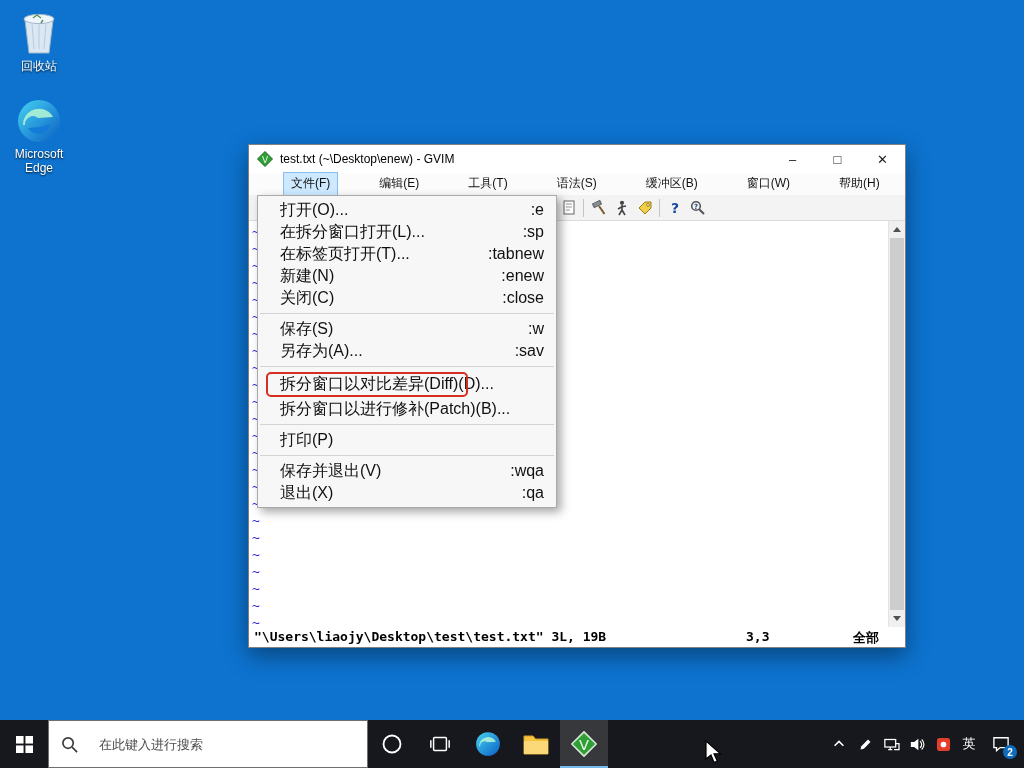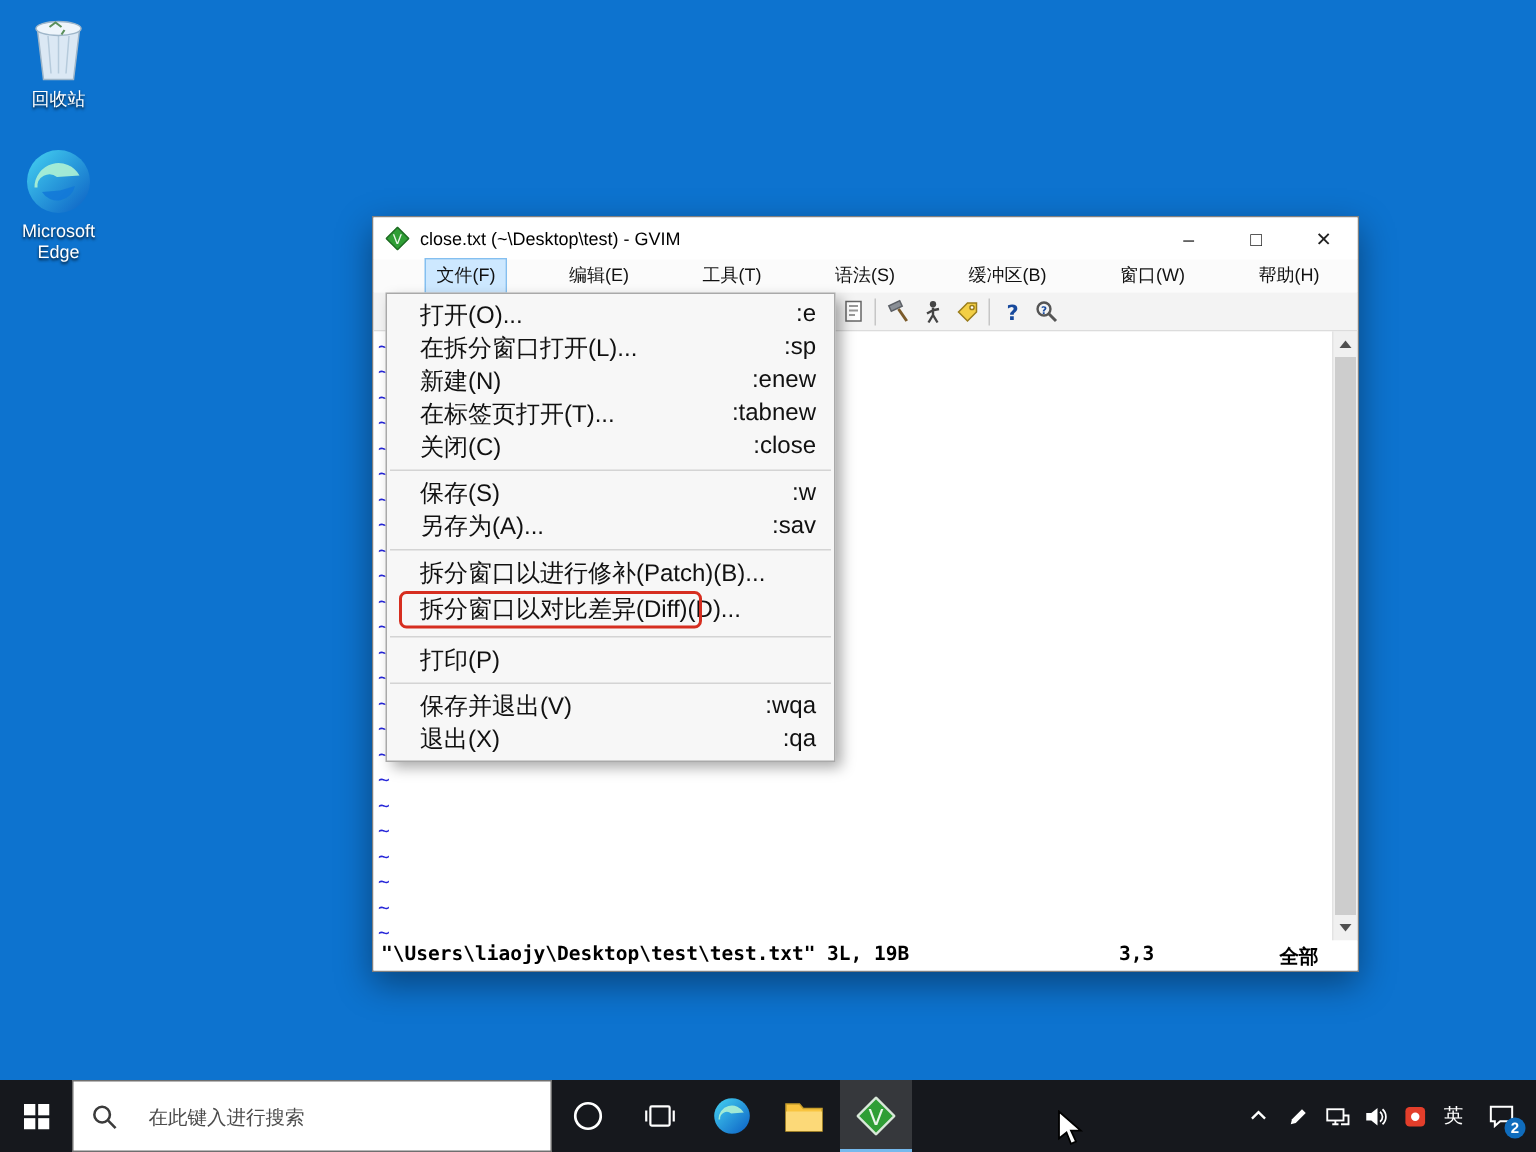--- a/index.html
+++ b/index.html
@@ -124,21 +124,21 @@
 
 <div class="gvim">
 
   <div class="titlebar">
     <span class="tb-app-icon">
       <svg width="16" height="16" viewBox="0 0 16 16">
         <polygon points="8,0.5 15.5,8 8,15.5 0.5,8" fill="#2f9e35" stroke="#1d6b22"></polygon>
         <text x="8" y="11.5" font-size="9" text-anchor="middle" fill="#e9f5e9" font-family="DejaVu Sans, sans-serif">V</text>
       </svg>
     </span>
-    <span class="tb-title">close.txt (~\Desktop\test) - GVIM</span>
+    <span class="tb-title">test.txt (~\Desktop\enew) - GVIM</span>
     <div class="win-controls">
       <div class="win-btn">–</div>
       <div class="win-btn">□</div>
       <div class="win-btn">✕</div>
     </div>
   </div>
 
   <div class="menubar">
     <span class="menu-item active">文件(F)</span>
     <span class="menu-item">编辑(E)</span>
@@ -316,50 +316,50 @@
   <div class="dropdown">
     <div class="mi">
         <span class="mi-l">打开(O)...</span>
         <span class="mi-c">:e</span>
       </div>
     <div class="mi">
         <span class="mi-l">在拆分窗口打开(L)...</span>
         <span class="mi-c">:sp</span>
       </div>
     <div class="mi">
+        <span class="mi-l">在标签页打开(T)...</span>
+        <span class="mi-c">:tabnew</span>
+      </div>
+    <div class="mi">
         <span class="mi-l">新建(N)</span>
         <span class="mi-c">:enew</span>
       </div>
     <div class="mi">
-        <span class="mi-l">在标签页打开(T)...</span>
-        <span class="mi-c">:tabnew</span>
-      </div>
-    <div class="mi">
         <span class="mi-l">关闭(C)</span>
         <span class="mi-c">:close</span>
       </div>
     <div class="msep"></div>
     <div class="mi">
         <span class="mi-l">保存(S)</span>
         <span class="mi-c">:w</span>
       </div>
     <div class="mi">
         <span class="mi-l">另存为(A)...</span>
         <span class="mi-c">:sav</span>
       </div>
     <div class="msep"></div>
-    <div class="mi">
-        <span class="mi-l">拆分窗口以进行修补(Patch)(B)...</span>
-        <span class="mi-c"></span>
-      </div>
     <div class="mi diff">
       <div class="red-box" style="border-color: rgb(214, 46, 32);"></div>
       <span class="mi-l">拆分窗口以对比差异(Diff)(D)...</span>
         <span class="mi-c"></span>
     </div>
+    <div class="mi">
+        <span class="mi-l">拆分窗口以进行修补(Patch)(B)...</span>
+        <span class="mi-c"></span>
+      </div>
     <div class="msep"></div>
     <div class="mi">
         <span class="mi-l">打印(P)</span>
         <span class="mi-c"></span>
       </div>
     <div class="msep"></div>
     <div class="mi">
         <span class="mi-l">保存并退出(V)</span>
         <span class="mi-c">:wqa</span>
       </div>

